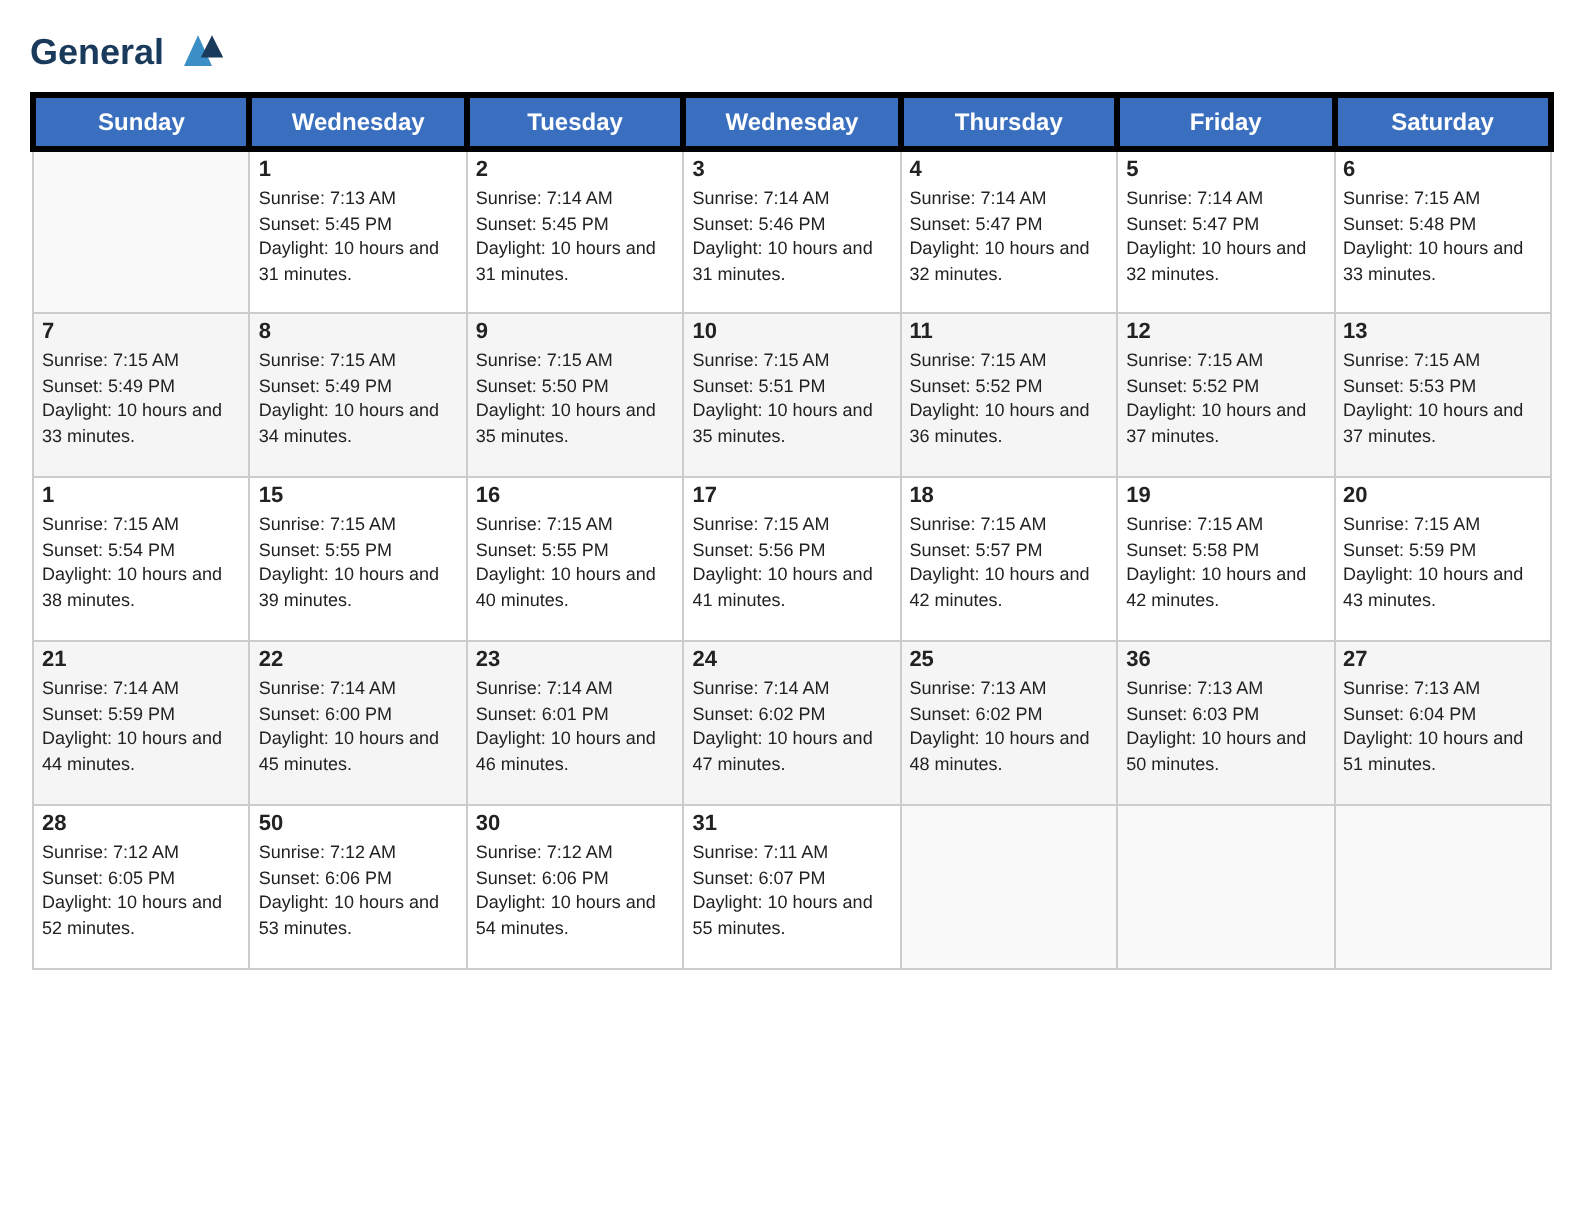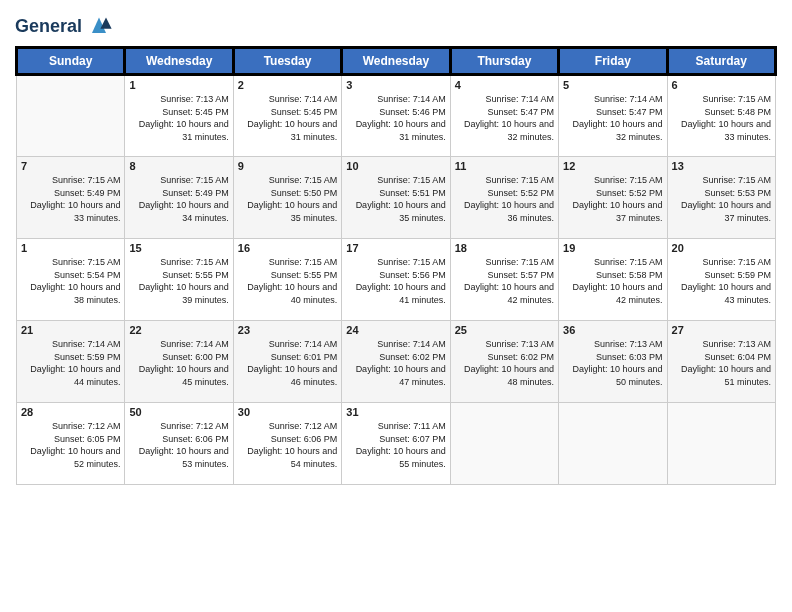--- a/index.html
+++ b/index.html
@@ -82,21 +82,20 @@
     .day-num {
       font-weight: bold;
       font-size: 11px;
       display: block;
       margin-bottom: 2px;
     }
     .day-info {
       font-size: 9px;
       line-height: 1.4;
       color: #222;
-      text-align: right;
     }
     tr:nth-child(odd) td:not(.empty) {
       background: #fff;
     }
     tr:nth-child(even) td:not(.empty) {
       background: #f5f5f5;
     }
   </style>
 </head>
 <body>

